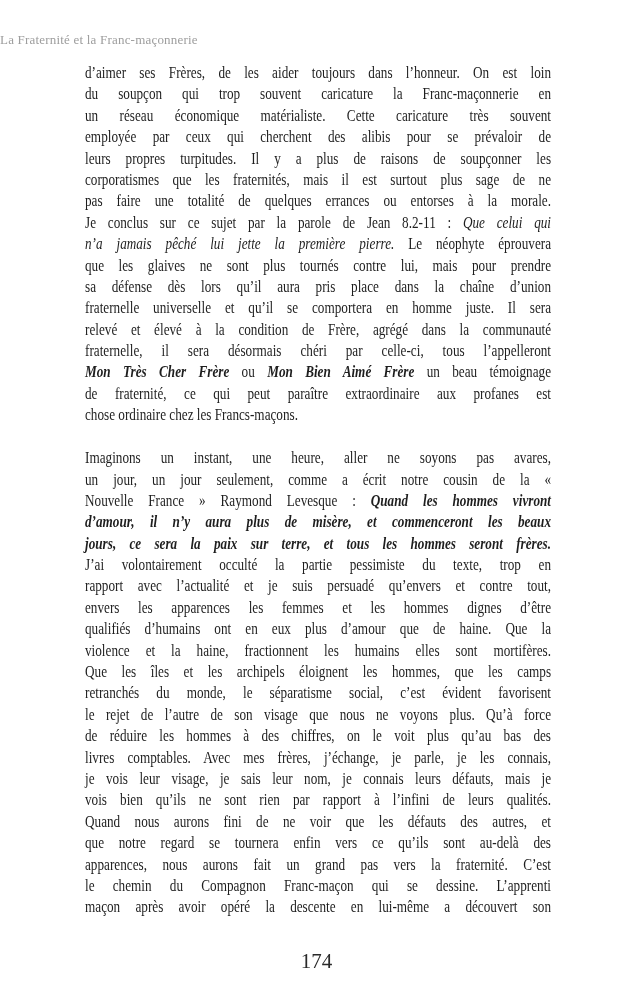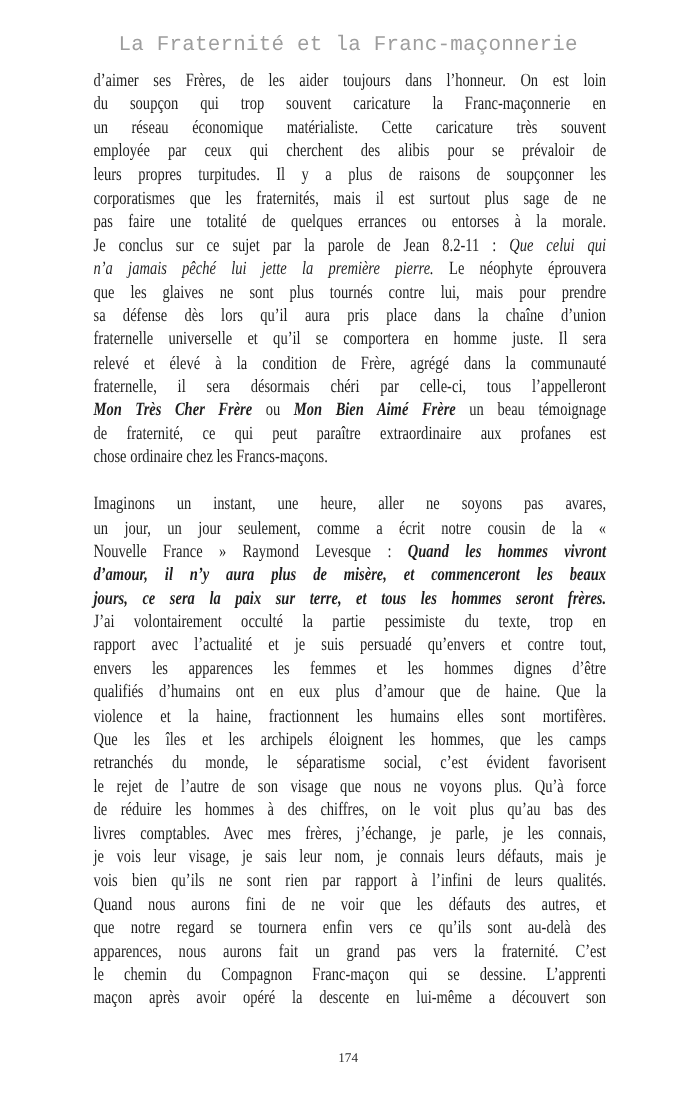--- a/index.html
+++ b/index.html
@@ -13,26 +13,25 @@
     height: 1000px;
     background: #ffffff;
     font-family: "Liberation Serif", "DejaVu Serif", serif;
     overflow: hidden;
   }
   .running-header {
     position: absolute;
     top: 30px;
     left: 0;
     width: 633px;
-    text-align: center;
-    font-size: 19px;
+    text-align: left;
+    font-size: 13px;
     line-height: 20px;
     color: #9d9d9d;
     letter-spacing: 0.2px;
-    font-family: Liberation Mono, monospace;
   }
   .text-block {
     position: absolute;
     left: 85px;
     top: 62px;
     width: 600px;               
     transform: scaleX(0.7767);
     transform-origin: 0 0;
     color: #1e1e1e;
     font-size: 17px;
@@ -51,21 +50,21 @@
   }
   .seg-r { font-style: normal; font-weight: normal; }
   .seg-i { font-style: italic; font-weight: normal; }
   .seg-bi { font-style: italic; font-weight: bold; }
   .page-number {
     position: absolute;
     top: 950px;
     left: 0;
     width: 633px;
     text-align: center;
-    font-size: 12px;
+    font-size: 21px;
     line-height: 22px;
     color: #2a2a2a;
   }
 </style>
 </head>
 <body>
 
 <div class="page">
   <div class="running-header">La Fraternité et la Franc-maçonnerie</div>
 

